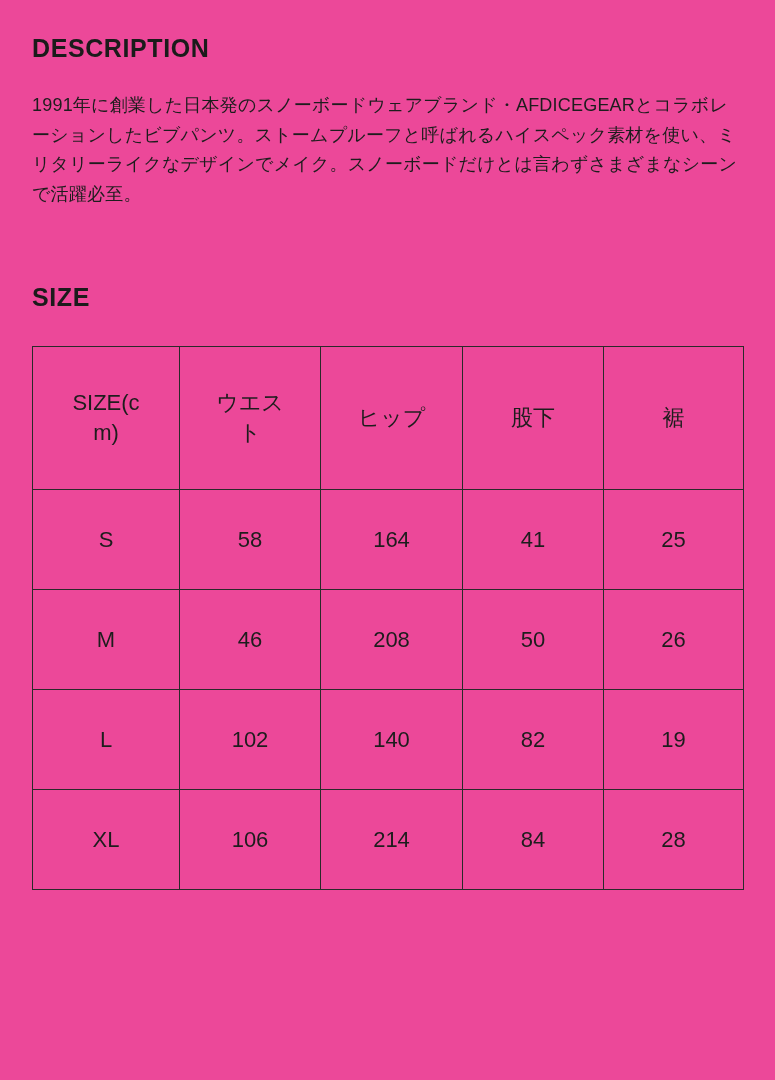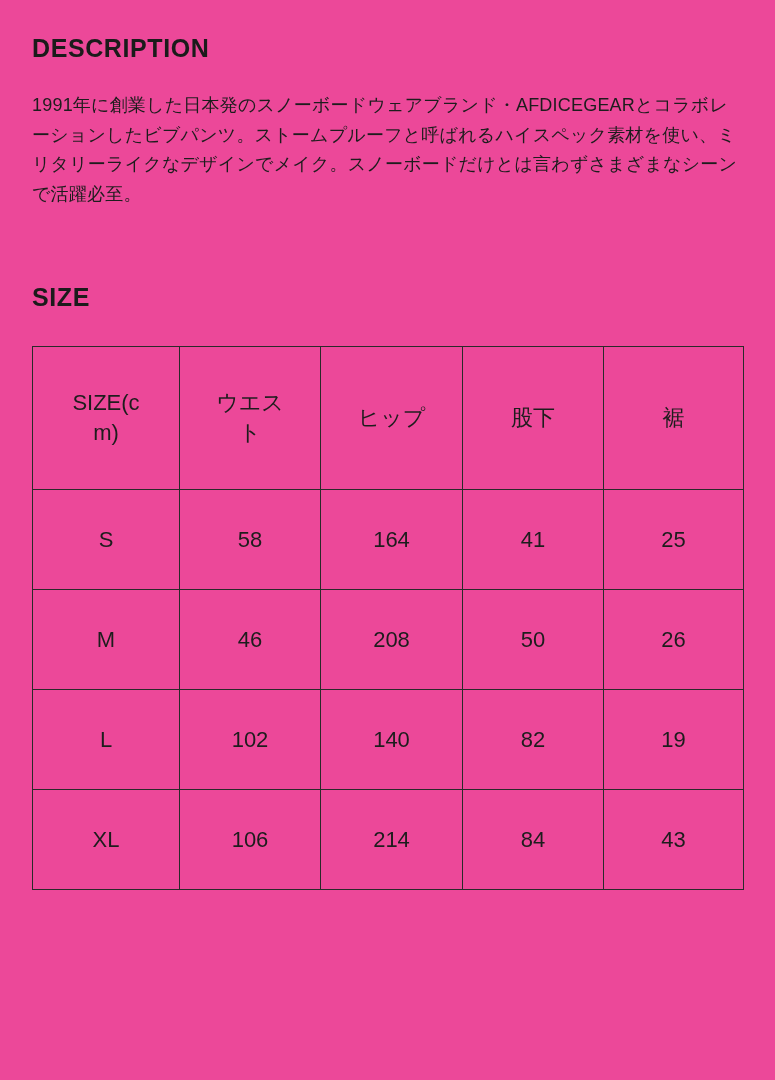--- a/index.html
+++ b/index.html
@@ -142,19 +142,19 @@
           <td>102</td>
           <td>140</td>
           <td>82</td>
           <td>19</td>
         </tr>
         <tr>
           <td>XL</td>
           <td>106</td>
           <td>214</td>
           <td>84</td>
-          <td>43</td>
+          <td>28</td>
         </tr>
       </tbody>
     </table>
   </div>
 
 </div>
 
 </body></html>

